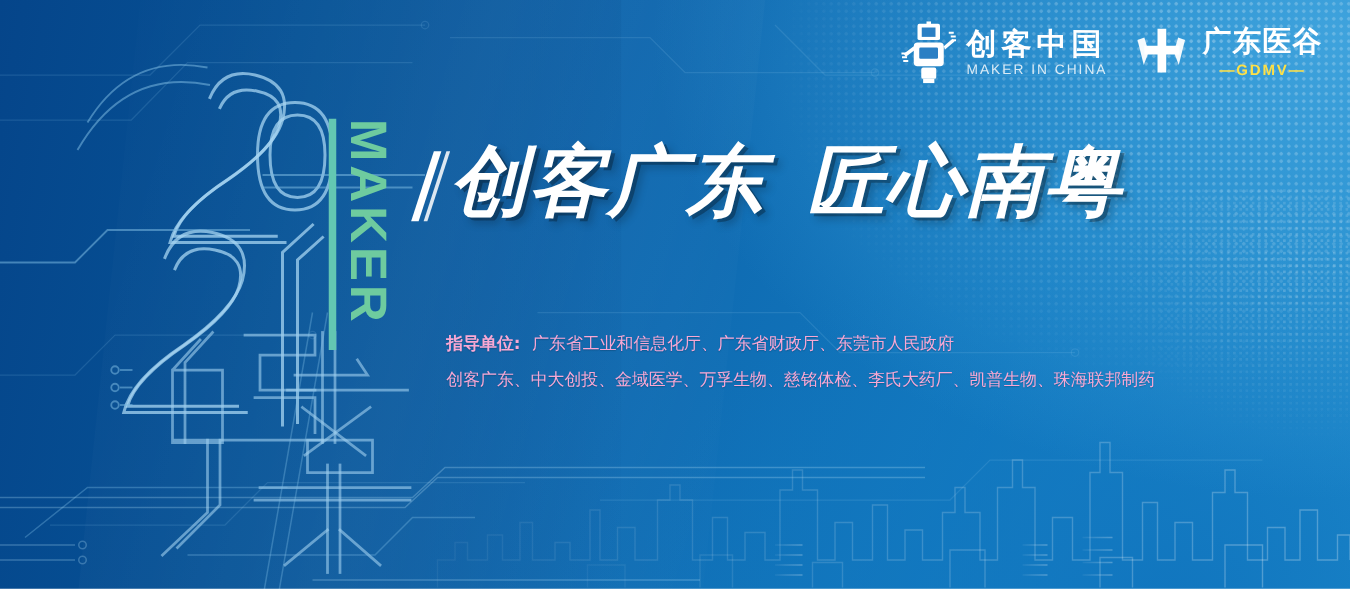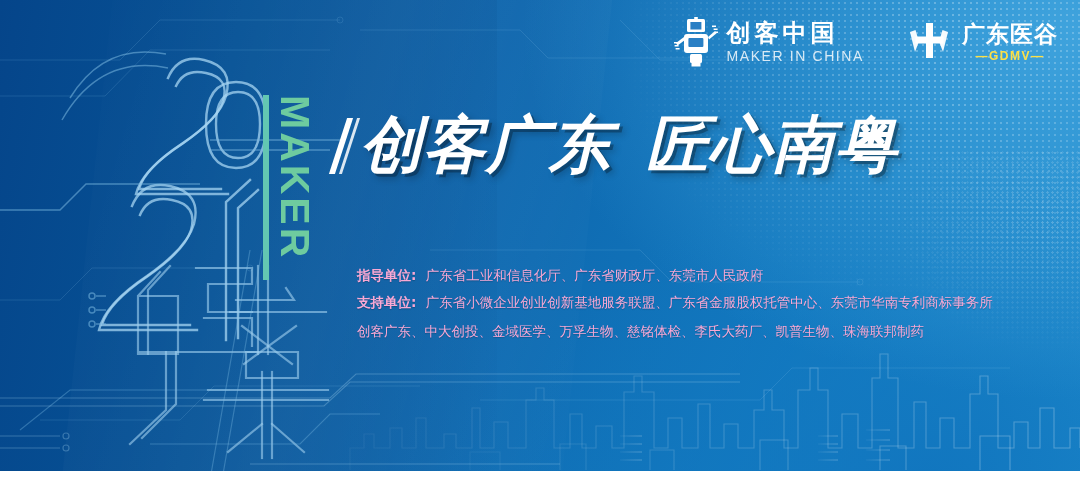--- a/index.html
+++ b/index.html
@@ -106,21 +106,21 @@
   
   .title-block {
     position: absolute;
     left: 336px;
     top: 114px;
     width: 650px;
   }
   .main-title {
     position: relative;
     display: flex;
-    align-items: flex-start;
+    align-items: center;
     white-space: nowrap;
     font-size: 62px;
     font-weight: bold;
     font-style: italic;
     color: #ffffff;
     line-height: 1.0;
     letter-spacing: 1px;
     text-shadow:
       3px 3px 0 rgba(0,0,0,0.28),
       5px 5px 7px rgba(0,0,0,0.22);
@@ -179,41 +179,41 @@
   }
   .org-cont { margin-top: 2px; }
 
   
   .logos {
     position: absolute;
     right: 22px;
     top: 17px;
     display: flex;
     align-items: center;
-    gap: 40px;
+    gap: 18px;
   }
   .logo-unit {
     display: flex;
     align-items: center;
     gap: 8px;
   }
   .logo-cn-text {
     display: flex;
     flex-direction: column;
     line-height: 1;
   }
   .logo-cn-zh {
     font-size: 24px;
     font-weight: bold;
     color: #ffffff;
     letter-spacing: 4px;
     font-family: "DejaVu Sans", "Liberation Sans", sans-serif;
   }
   .logo-cn-en {
-    font-size: 14px;
+    font-size: 11px;
     color: rgba(255,255,255,0.82);
     letter-spacing: 1.6px;
     margin-top: 4px;
     font-family: "Liberation Sans", sans-serif;
   }
   .logo-gd-text {
     display: flex;
     flex-direction: column;
     line-height: 1;
   }
@@ -410,21 +410,17 @@
       <span class="title-seg-1">创客广东</span>
       <span>匠心南粤</span>
     </div>
   </div>
 
   <div class="orgs">
     <div class="org-line">
       <span class="org-label">指导单位:</span>
       <span>广东省工业和信息化厅、广东省财政厅、东莞市人民政府</span>
     </div>
-    <div class="org-line">
-      <span class="org-label">支持单位:</span>
-      <span>广东省小微企业创业创新基地服务联盟、广东省金服股权托管中心、东莞市华南专利商标事务所</span>
-    </div>
     <div class="org-line org-cont">创客广东、中大创投、金域医学、万孚生物、慈铭体检、李氏大药厂、凯普生物、珠海联邦制药</div>
   </div>
 
   <div class="bottom-white"></div>
 </div>
 
 </body></html>

